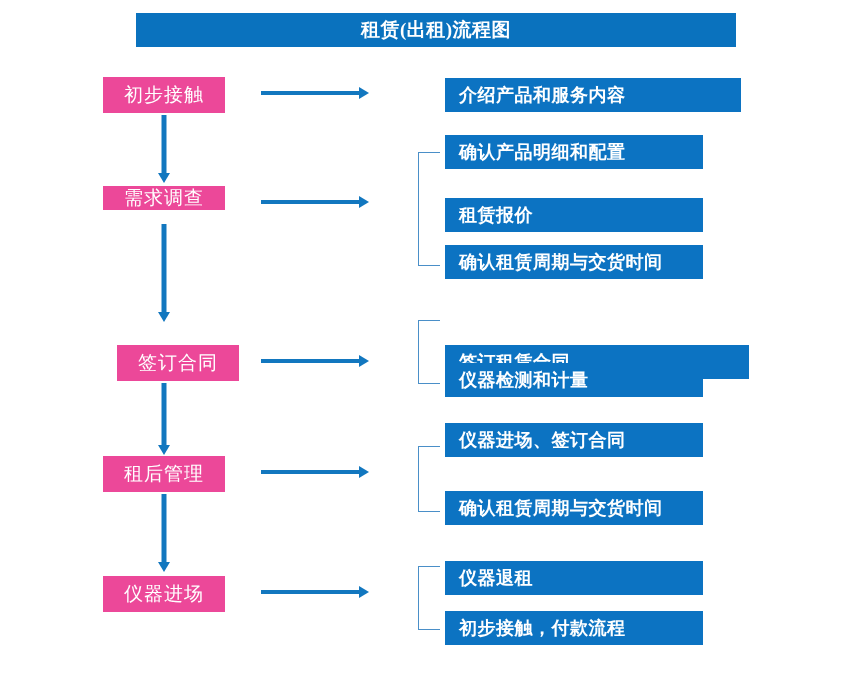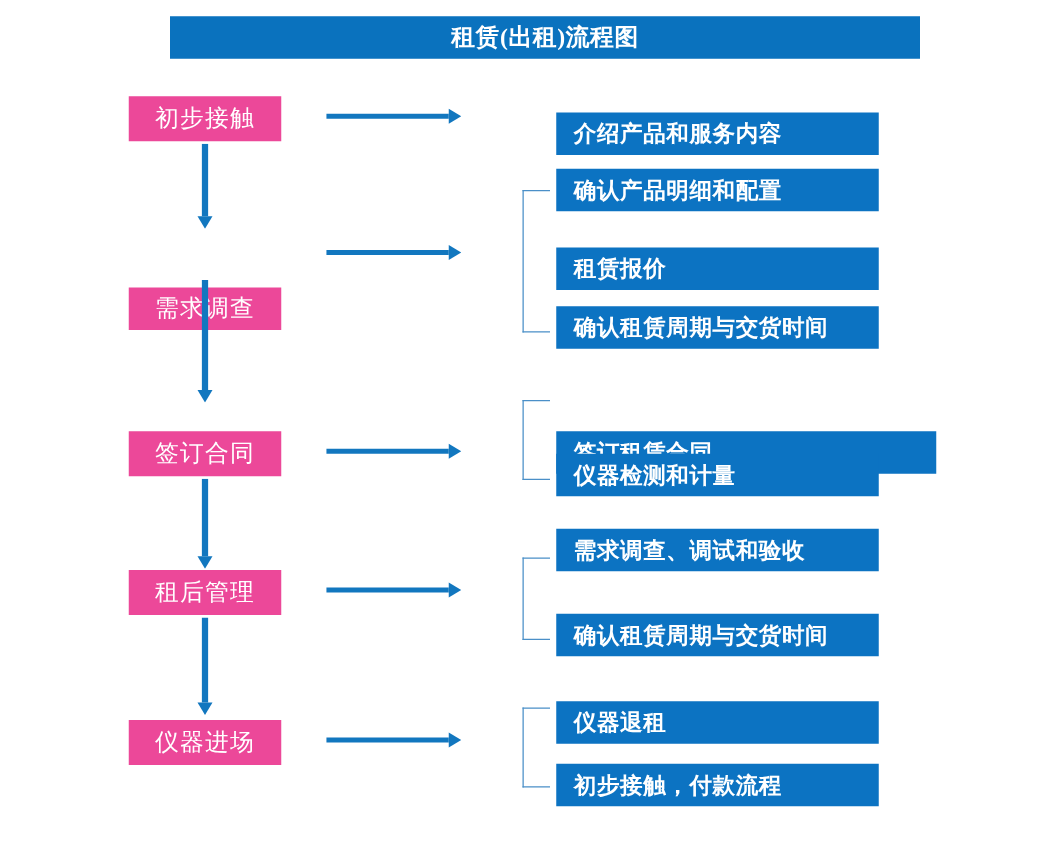--- a/index.html
+++ b/index.html
@@ -82,46 +82,46 @@
 
   <div class="title-bar">租赁(出租)流程图</div>
 
   <div class="stage-box" style="left:103px; top:77px; width:122px; height:36px;">初步接触</div>
 
   <svg class="h-arrow" style="left:261px; top:85px; width:108px; height:16px;" viewBox="0 0 108 16">
     <line x1="0" y1="8" x2="98" y2="8" stroke="#1277BF" stroke-width="4"></line>
     <polygon points="98,2 108,8 98,14" fill="#1277BF"></polygon>
   </svg>
 
-  <div class="detail-box" style="left:445px; top:90px; width:258px; height:34px;">介绍产品和服务内容</div>
+  <div class="detail-box" style="left:445px; top:78px; width:296px; height:34px;">介绍产品和服务内容</div>
 
   <svg class="v-arrow" style="left:156px; top:115px; width:16px; height:68px;" viewBox="0 0 16 68">
     <line x1="8" y1="0" x2="8" y2="58" stroke="#1277BF" stroke-width="5"></line>
     <polygon points="2,58 14,58 8,68" fill="#1277BF"></polygon>
   </svg>
 
-  <div class="stage-box" style="left:103px; top:186px; width:122px; height:34px;margin-top:44px;">需求调查</div>
+  <div class="stage-box" style="left:103px; top:186px; width:122px; height:24px;">需求调查</div>
 
   <svg class="h-arrow" style="left:261px; top:194px; width:108px; height:16px;" viewBox="0 0 108 16">
     <line x1="0" y1="8" x2="98" y2="8" stroke="#1277BF" stroke-width="4"></line>
     <polygon points="98,2 108,8 98,14" fill="#1277BF"></polygon>
   </svg>
 
   <div class="bracket" style="left:418px; top:152px; width:22px; height:114px;"></div>
 
   <div class="detail-box" style="left:445px; top:135px; width:258px; height:34px;">确认产品明细和配置</div>
   <div class="detail-box" style="left:445px; top:198px; width:258px; height:34px;">租赁报价</div>
   <div class="detail-box" style="left:445px; top:245px; width:258px; height:34px;">确认租赁周期与交货时间</div>
 
   <svg class="v-arrow" style="left:156px; top:224px; width:16px; height:98px;" viewBox="0 0 16 98">
     <line x1="8" y1="0" x2="8" y2="88" stroke="#1277BF" stroke-width="5"></line>
     <polygon points="2,88 14,88 8,98" fill="#1277BF"></polygon>
   </svg>
 
-  <div class="stage-box" style="left:103px; top:345px; width:122px; height:36px;">签订合同</div>
+  <div class="stage-box" style="left:117px; top:345px; width:122px; height:36px;">签订合同</div>
 
   <svg class="h-arrow" style="left:261px; top:353px; width:108px; height:16px;" viewBox="0 0 108 16">
     <line x1="0" y1="8" x2="98" y2="8" stroke="#1277BF" stroke-width="4"></line>
     <polygon points="98,2 108,8 98,14" fill="#1277BF"></polygon>
   </svg>
 
   <div class="bracket" style="left:418px; top:320px; width:22px; height:64px;"></div>
 
   <div class="detail-box" style="left:445px; top:313px; width:304px; height:34px;margin-top:32px;">签订租赁合同</div>
   <div class="detail-box" style="left:445px; top:363px; width:258px; height:34px;">仪器检测和计量</div>
@@ -133,21 +133,21 @@
 
   <div class="stage-box" style="left:103px; top:456px; width:122px; height:36px;">租后管理</div>
 
   <svg class="h-arrow" style="left:261px; top:464px; width:108px; height:16px;" viewBox="0 0 108 16">
     <line x1="0" y1="8" x2="98" y2="8" stroke="#1277BF" stroke-width="4"></line>
     <polygon points="98,2 108,8 98,14" fill="#1277BF"></polygon>
   </svg>
 
   <div class="bracket" style="left:418px; top:446px; width:22px; height:66px;"></div>
 
-  <div class="detail-box" style="left:445px; top:423px; width:258px; height:34px;">需求调查、调试和验收</div>
+  <div class="detail-box" style="left:445px; top:423px; width:258px; height:34px;">仪器进场、签订合同</div>
   <div class="detail-box" style="left:445px; top:491px; width:258px; height:34px;">确认租赁周期与交货时间</div>
 
   <svg class="v-arrow" style="left:156px; top:494px; width:16px; height:78px;" viewBox="0 0 16 78">
     <line x1="8" y1="0" x2="8" y2="68" stroke="#1277BF" stroke-width="5"></line>
     <polygon points="2,68 14,68 8,78" fill="#1277BF"></polygon>
   </svg>
 
   <div class="stage-box" style="left:103px; top:576px; width:122px; height:36px;">仪器进场</div>
 
   <svg class="h-arrow" style="left:261px; top:584px; width:108px; height:16px;" viewBox="0 0 108 16">

